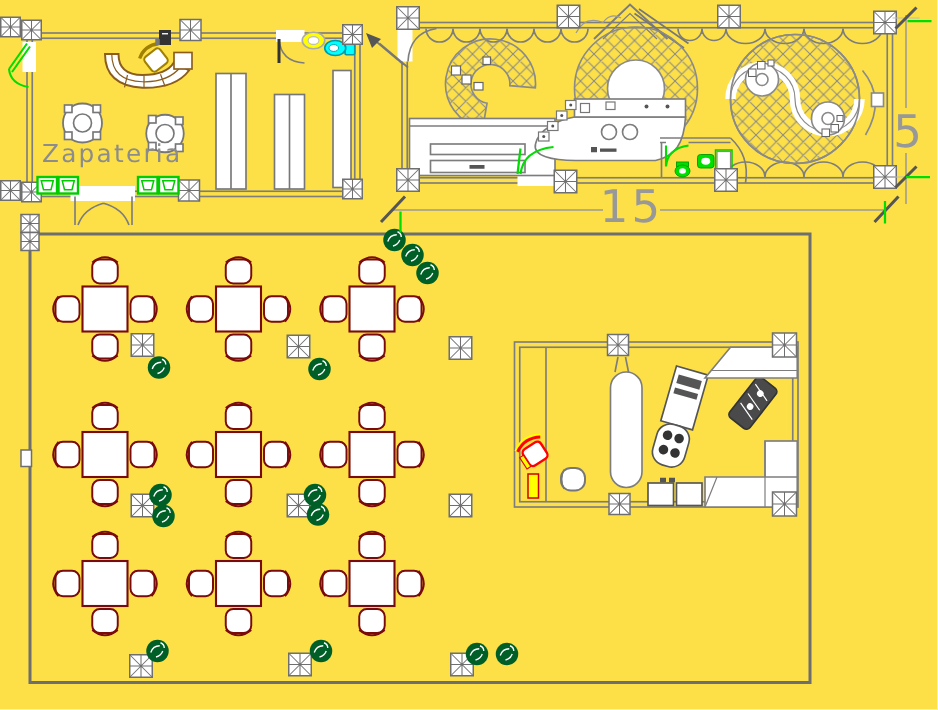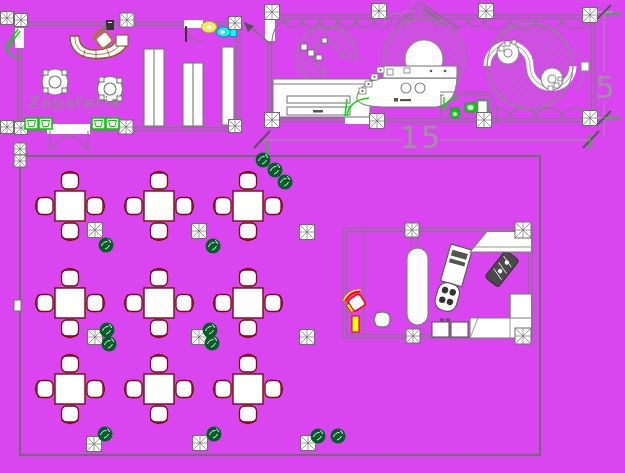--- a/index.html
+++ b/index.html
@@ -1,16 +1,16 @@
 <!DOCTYPE html>
 <html><head>
 <meta charset="utf-8">
 <style>
   html,body{margin:0;padding:0;background:#ffffff;}
-  .canvas-wrap{width:625px;height:473px;overflow:hidden;background:#d946ef;}
+  .canvas-wrap{width:625px;height:473px;overflow:hidden;background:#fde047;}
   svg{display:block;}
   text{font-family:"DejaVu Sans", sans-serif;}
   .dim-text{fill:#989898;font-size:30px;letter-spacing:2px;}
   .shop-text{fill:#8c8c8c;font-size:16.5px;letter-spacing:1.5px;}
 </style>
 </head>
 <body>
 
 <div class="canvas-wrap">
 <svg id="plan-svg" width="625" height="473" viewBox="0 0 625 473">

